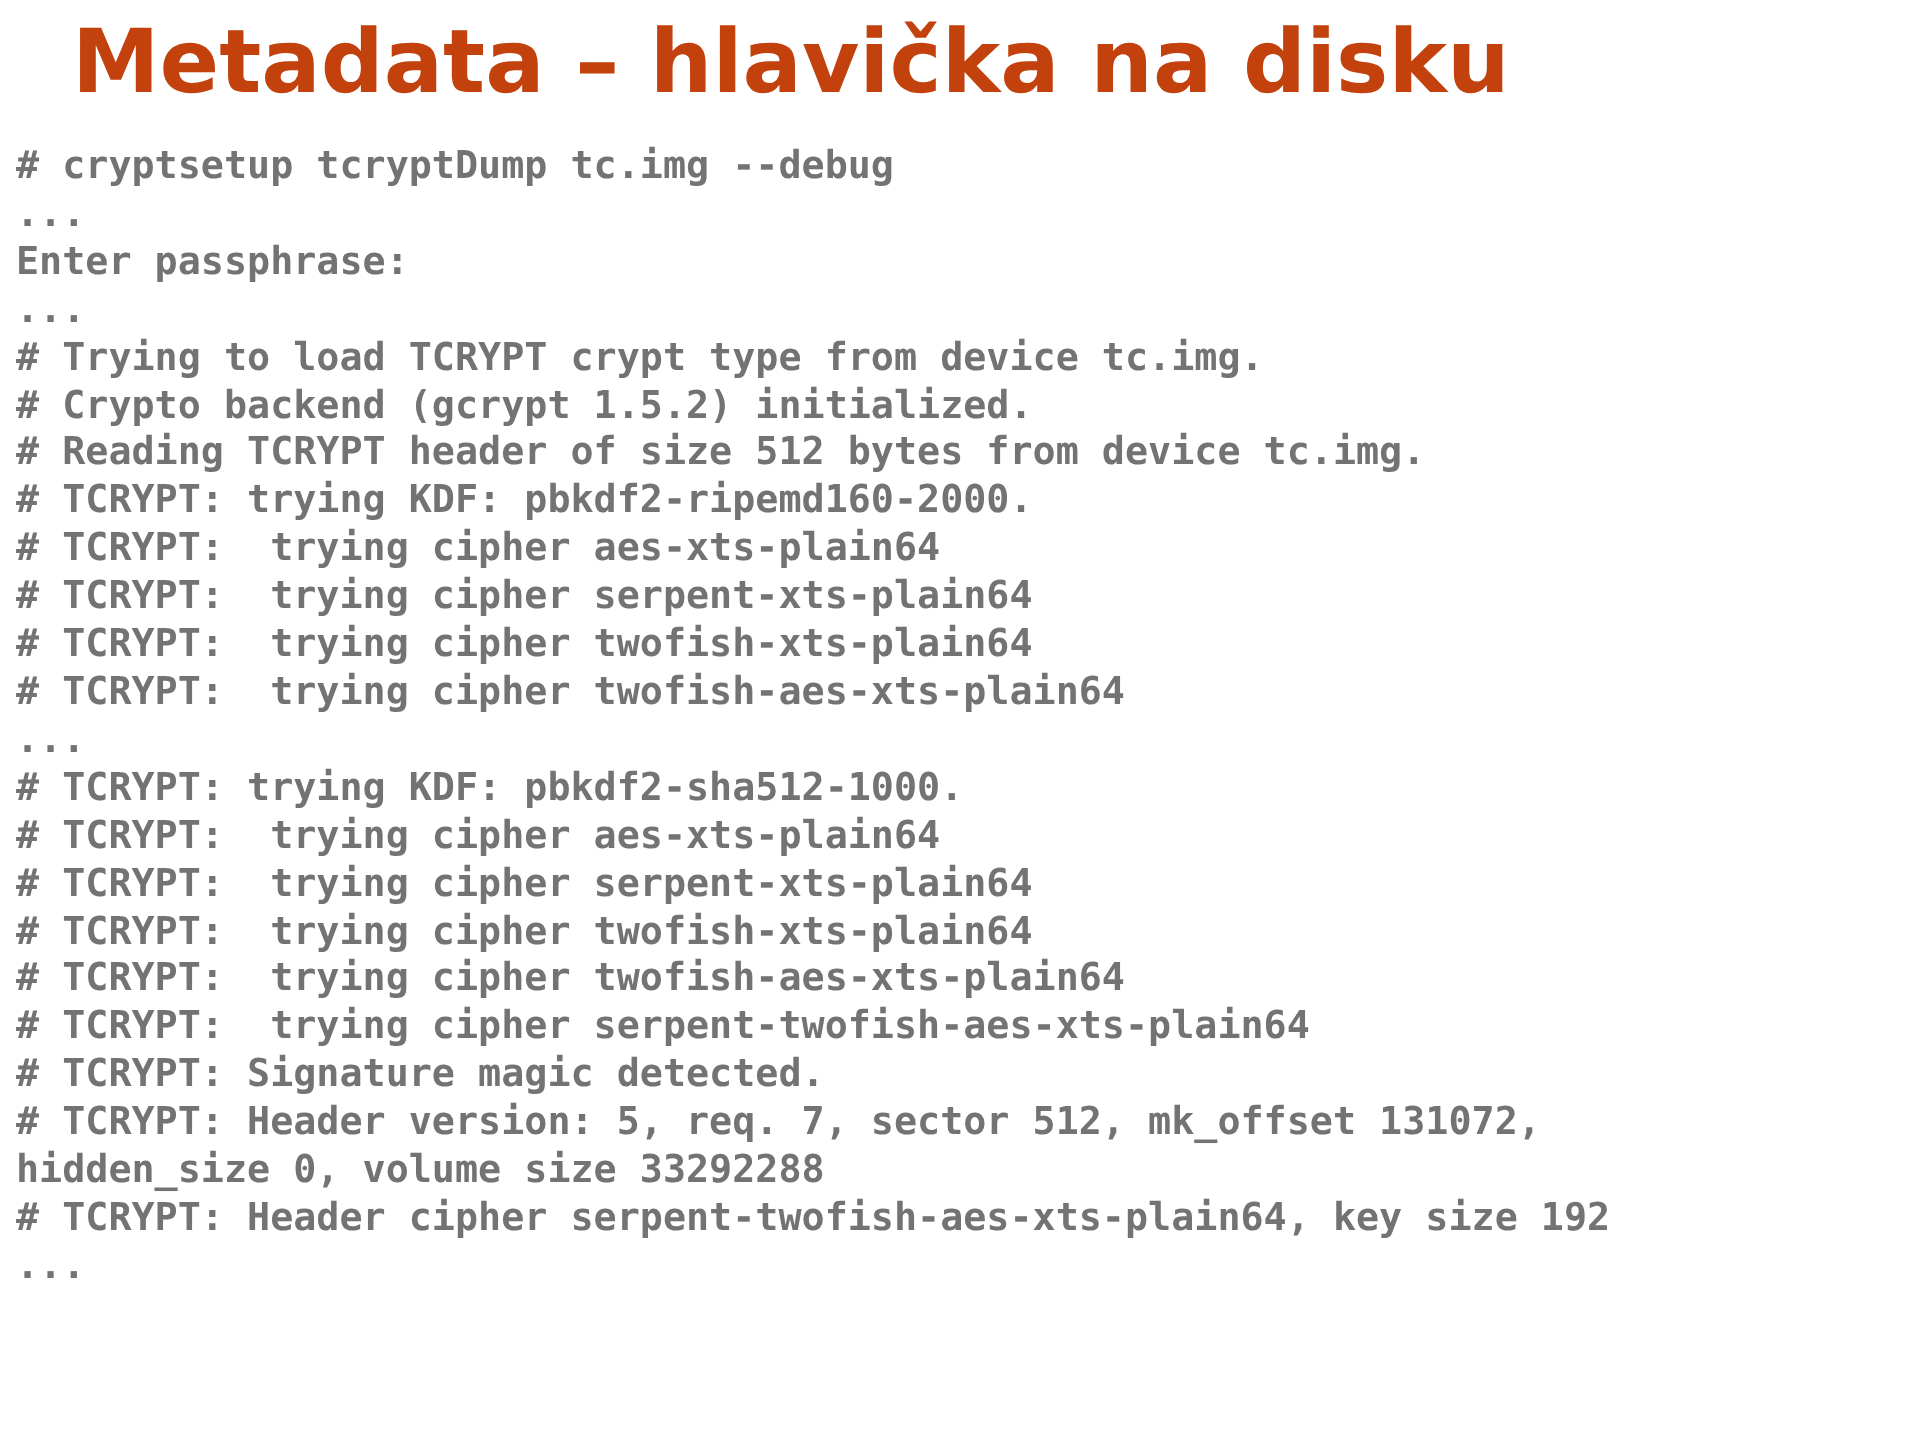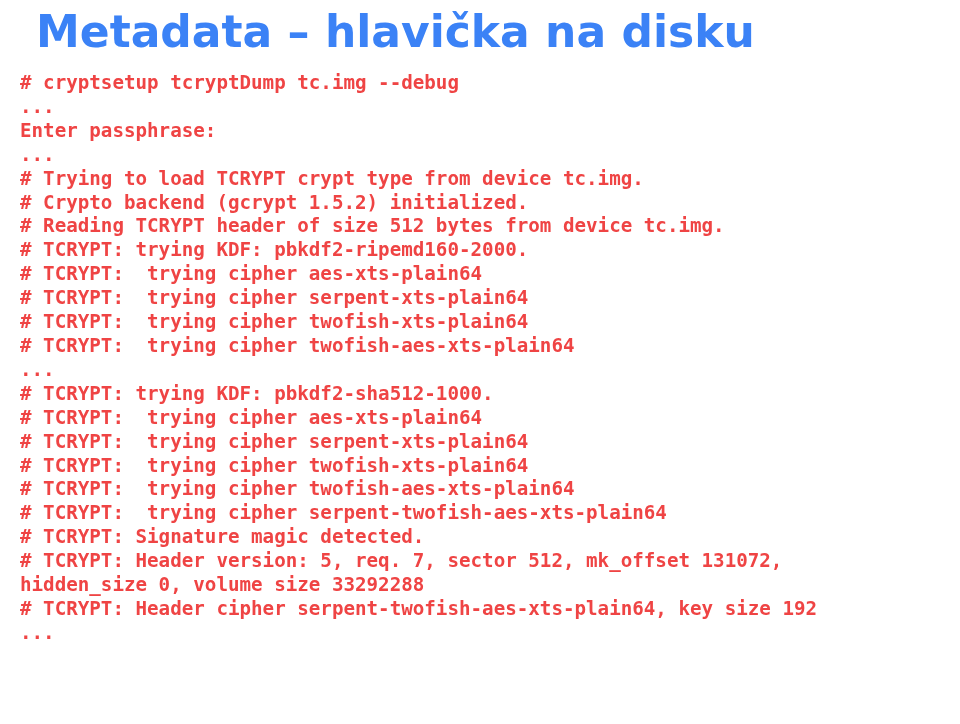--- a/index.html
+++ b/index.html
@@ -11,32 +11,32 @@
     font-family: "DejaVu Sans", "Arial", sans-serif;
     overflow: hidden;
   }
   .slide {
     width: 960px;
     height: 724px;
     box-sizing: border-box;
     padding: 0;
   }
   .title {
-    color: #3b82f6;
+    color: #c2410c;
     font-weight: bold;
     font-size: 44px;
     margin: 6px 0 14px 36px;
   }
   .terminal {
     font-family: "DejaVu Sans Mono", "Menlo", "Consolas", monospace;
     font-size: 19.2px;
     line-height: 1.245;
     white-space: pre;
-    color: #ef4444;
-    margin-left: 20px;
+    color: #737373;
+    margin-left: 8px;
     font-weight: bold;
   }
 </style>
 </head>
 <body>
 
 <div class="slide">
   <div class="title">Metadata – hlavička na disku</div>
   <div class="terminal"><span># cryptsetup tcryptDump tc.img --debug</span>
 <span>...</span>

